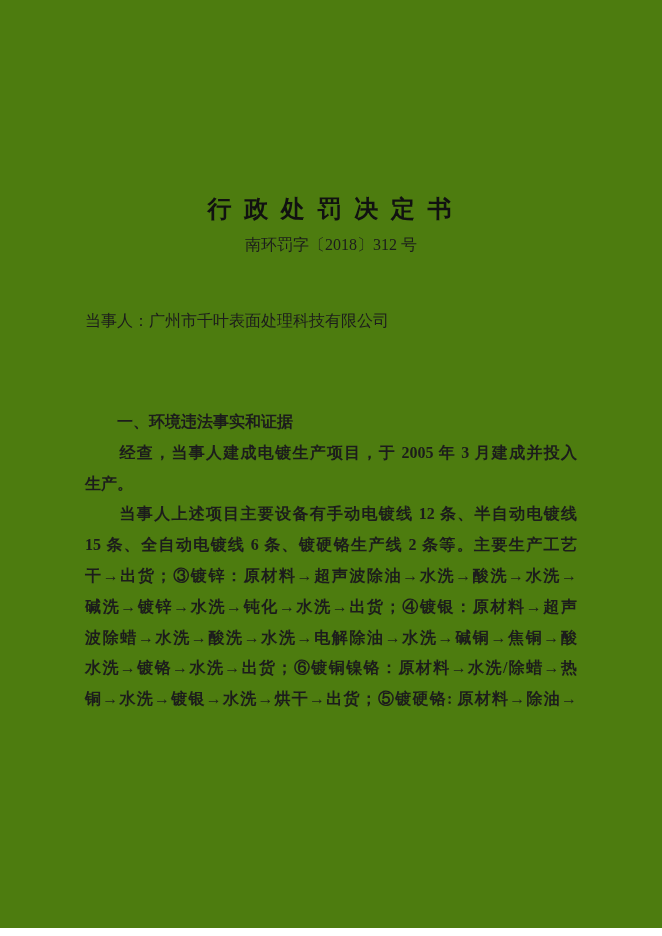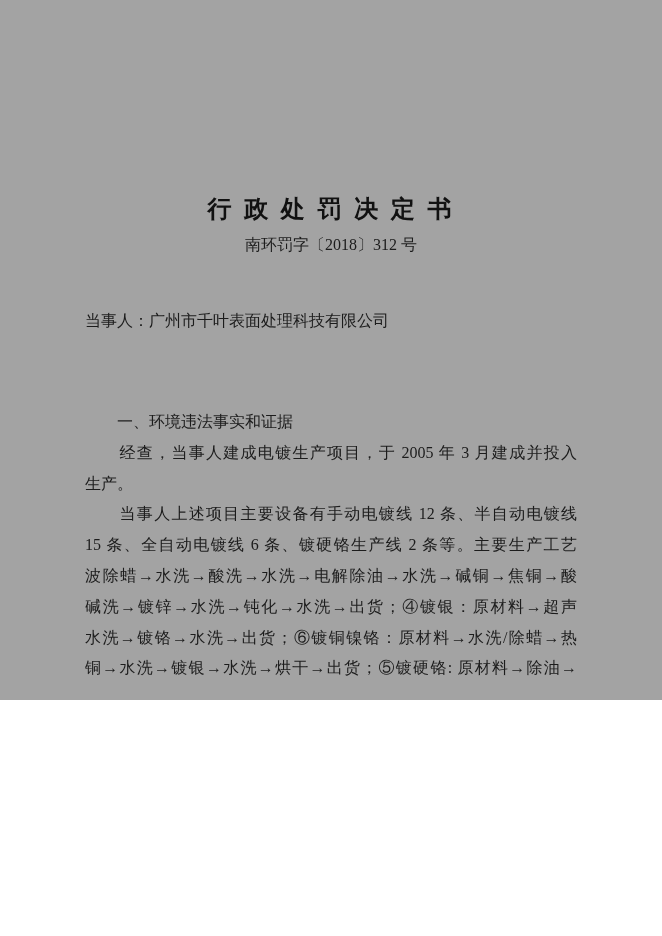--- a/index.html
+++ b/index.html
@@ -3,22 +3,22 @@
 <meta charset="utf-8">
 <style>
   html, body {
     margin: 0;
     padding: 0;
     background: #ffffff;
   }
   .page {
     position: relative;
     width: 662px;
-    height: 700px;
-    background: #a3a3a3;
+    height: 928px;
+    background: #4d7c0f;
     overflow: hidden;
     font-family: "Liberation Serif", "DejaVu Serif", serif;
     color: #1c1c1c;
   }
   .title {
     margin: 193px 0 0 0;
     text-align: center;
     font-size: 24px;
     line-height: 32px;
     font-weight: bold;
@@ -33,20 +33,21 @@
     line-height: 22px;
   }
   .party {
     margin: 54px 85px 0 85px;
     font-size: 16px;
     line-height: 22px;
   }
   .body {
     margin: 75px 85px 8px 85px;
     font-size: 16px;
+    font-weight: bold;
   }
   .doc-line {
     line-height: 30.8px;
     text-align: justify;
     text-align-last: justify;
     white-space: pre-wrap;
   }
   .doc-line.short {
     text-align: left;
     text-align-last: left;
@@ -58,18 +59,19 @@
 <div class="page">
   <h1 class="title">行 政 处 罚 决 定 书</h1>
   <div class="doc-number">南环罚字〔2018〕312 号</div>
   <div class="party">当事人：广州市千叶表面处理科技有限公司</div>
   <div class="body">
       <div class="doc-line short">　　一、环境违法事实和证据</div>
       <div class="doc-line">　　经查，当事人建成电镀生产项目，于 2005 年 3 月建成并投入</div>
       <div class="doc-line short">生产。</div>
       <div class="doc-line">　　当事人上述项目主要设备有手动电镀线 12 条、半自动电镀线</div>
       <div class="doc-line">15 条、全自动电镀线 6 条、镀硬铬生产线 2 条等。主要生产工艺</div>
+      <div class="doc-line">干→出货；③镀锌：原材料→超声波除油→水洗→酸洗→水洗→</div>
+      <div class="doc-line">碱洗→镀锌→水洗→钝化→水洗→出货；④镀银：原材料→超声</div>
       <div class="doc-line">波除蜡→水洗→酸洗→水洗→电解除油→水洗→碱铜→焦铜→酸</div>
-      <div class="doc-line">碱洗→镀锌→水洗→钝化→水洗→出货；④镀银：原材料→超声</div>
       <div class="doc-line">水洗→镀铬→水洗→出货；⑥镀铜镍铬：原材料→水洗/除蜡→热</div>
       <div class="doc-line">铜→水洗→镀银→水洗→烘干→出货；⑤镀硬铬: 原材料→除油→</div>
     </div>
 </div>
 
 </body></html>

